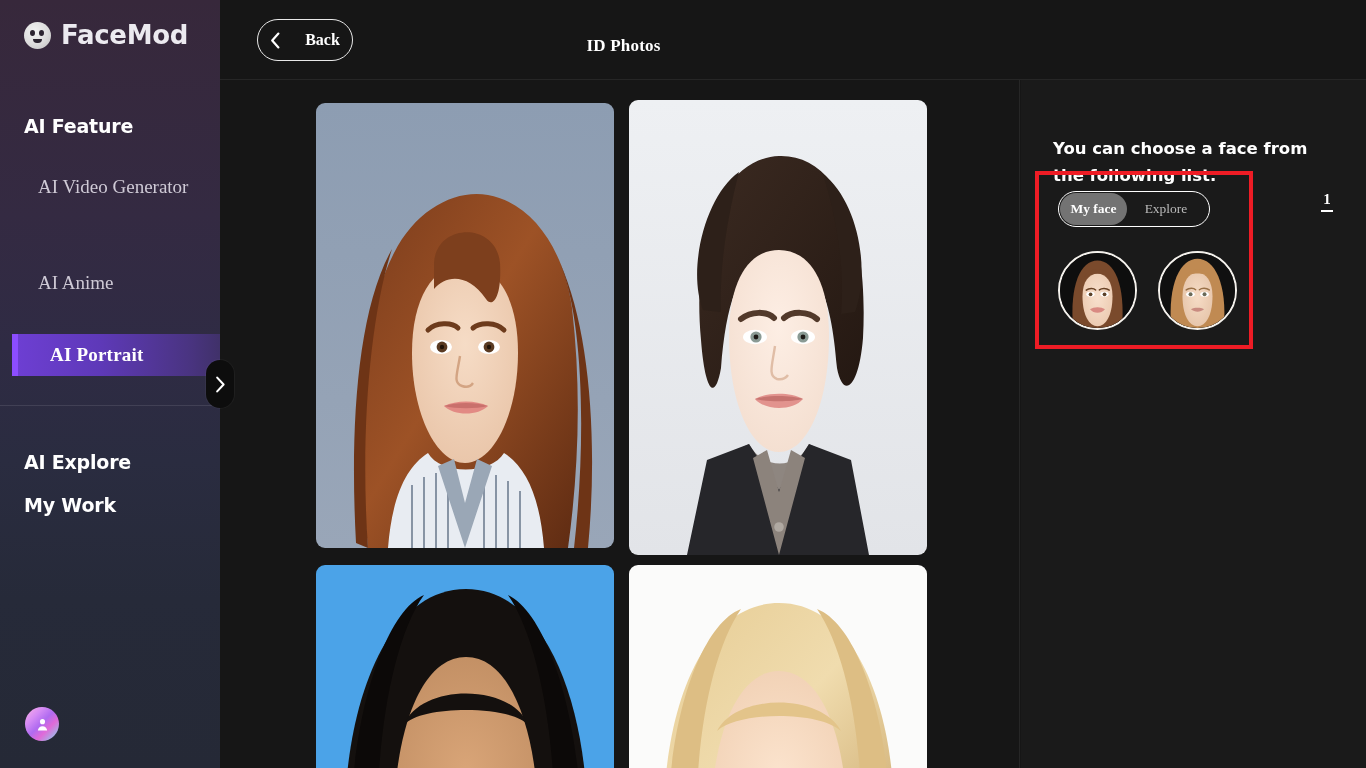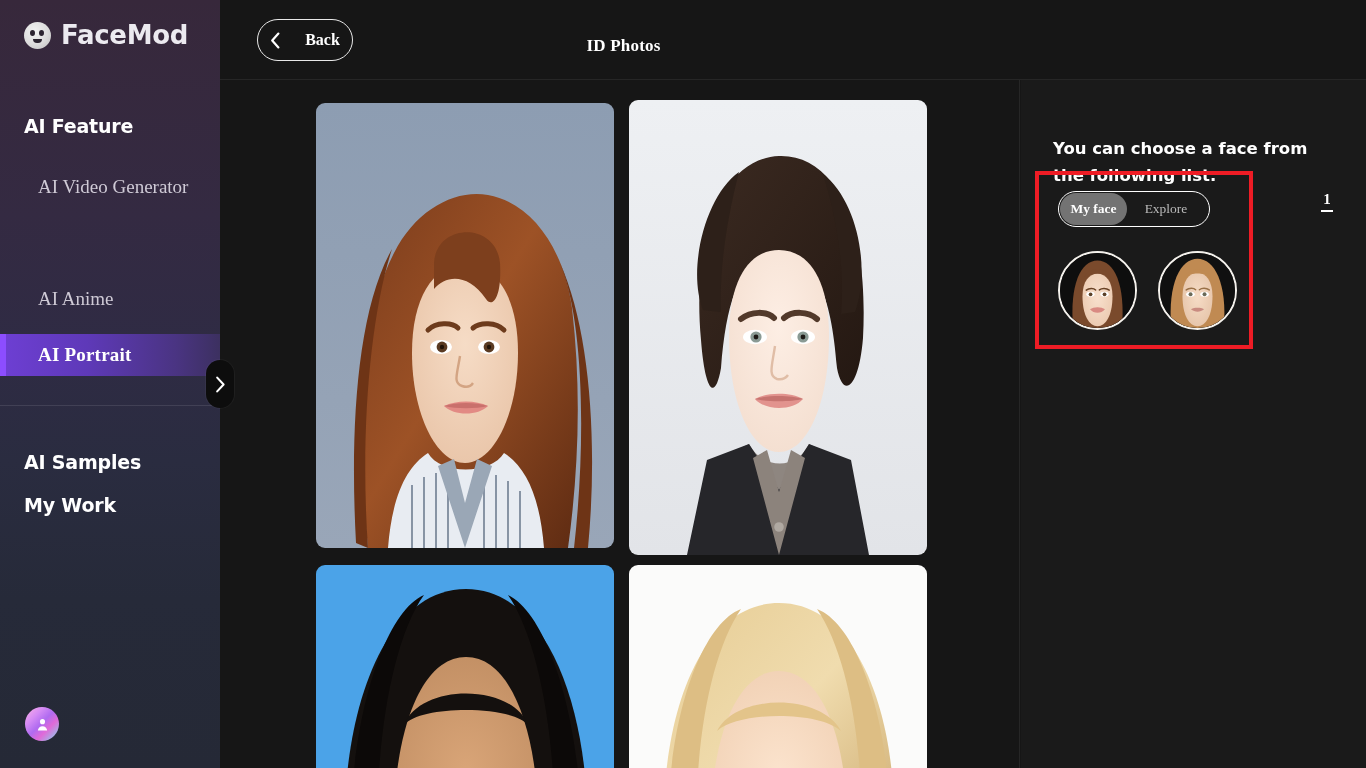--- a/index.html
+++ b/index.html
@@ -53,29 +53,30 @@
   .nav-item {
     position:absolute; left:0; width:220px; height:42px;
     display:flex; align-items:center;
     font-family:"Liberation Serif", serif;
     font-size:19px; color:#cfcad6;
   }
   .nav-item .nav-label { margin-left:38px; }
   .nav-item.active {
     background:linear-gradient(90deg,#6e3fd4 0%, #5e39b8 40%, #4a3482 80%, #3c3060 100%);
     color:#ffffff;
+    margin-left:12px;
   }
   .nav-item.active .nav-label { font-weight:700; letter-spacing:0.2px; }
   .nav-item.active::before{
     content:""; position:absolute; left:0; top:0; bottom:0; width:6px;
     background:#8c4dff;
   }
   #nav-0 { top:166px; }
   #nav-1 { top:222px; }
-  #nav-2 { top:278px;font-family:Liberation Serif, serif; }
+  #nav-2 { top:262px;font-family:Liberation Serif, serif; }
   #nav-3 { top:334px; }
 
   #sidebar-divider {
     position:absolute; left:0; top:405px; width:220px; height:1px;
     background:rgba(255,255,255,0.10);
   }
 
   #user-avatar {
     position:absolute; left:25px; top:707px; width:34px; height:34px; border-radius:50%;
     background:linear-gradient(135deg,#ffb3e6 0%, #d58bf5 28%, #b06bf0 48%, #e06ad8 66%, #7ddff0 100%);
@@ -205,21 +206,21 @@
     </div>
     <div class="nav-item" id="nav-2">
       <span class="nav-label">AI Anime</span>
     </div>
     <div class="nav-item active" id="nav-3">
       <span class="nav-label">AI Portrait</span>
     </div>
 
     <div id="sidebar-divider"></div>
 
-    <div class="side-heading" id="h-ai-explore">AI Samples</div>
+    <div class="side-heading" id="h-ai-explore">AI Explore</div>
     <div class="side-heading" id="h-my-work">My Work</div>
 
     <div id="user-avatar">
       <svg width="17" height="17" viewBox="0 0 24 24" aria-hidden="true">
         <circle cx="12" cy="8" r="3.6" fill="#ffffff"></circle>
         <path d="M5.5 20.5c0-3.6 2.9-6.2 6.5-6.2s6.5 2.6 6.5 6.2z" fill="#ffffff"></path>
       </svg>
     </div>
   </aside>
 

